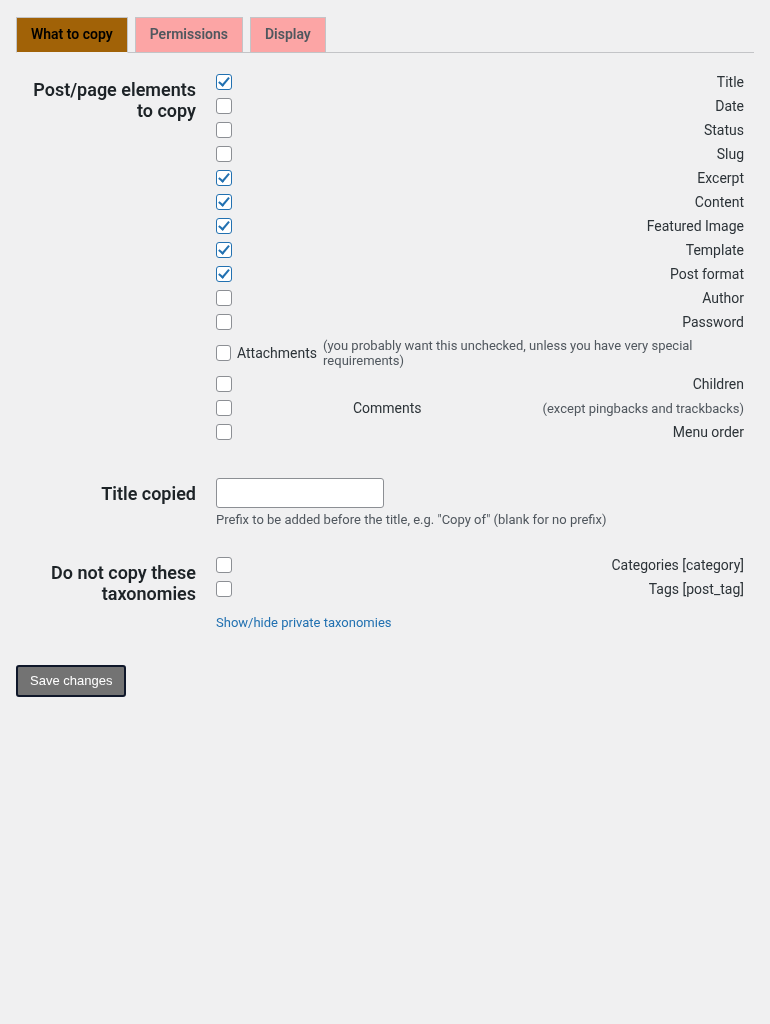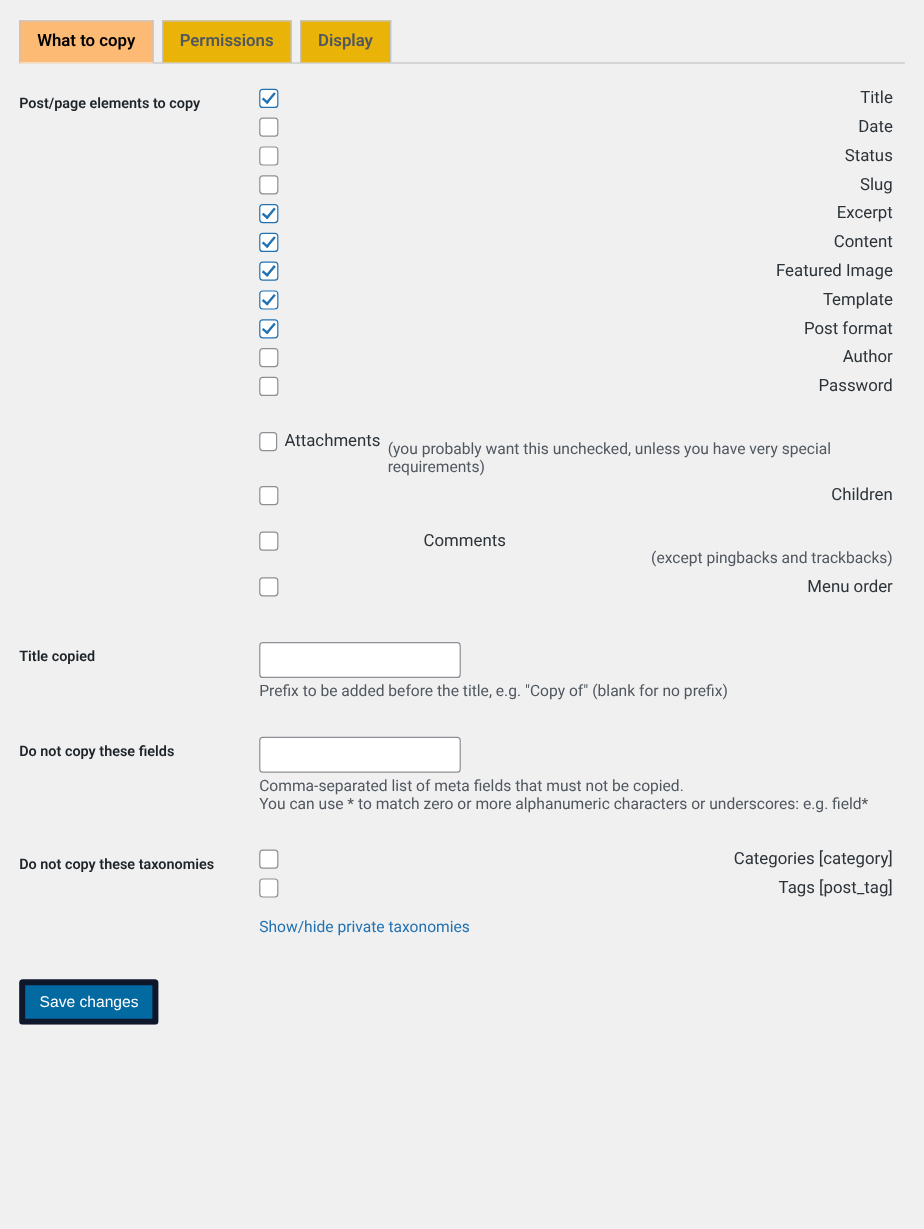--- a/index.html
+++ b/index.html
@@ -30,73 +30,72 @@
   }
   .nav-tab {
     float: left;
     border: 1px solid #c3c4c7;
     border-bottom: none;
     margin-left: 0.5em;
     padding: 5px 14px;
     font-size: 14px;
     line-height: 1.71;
     font-weight: 600;
-    background: #eab308;
+    background: #fca5a5;
     color: #50575e;
     text-decoration: none;
     cursor: pointer;
   }
   .nav-tab:first-child {
     margin-left: 0;
   }
   .nav-tab-active {
-    background: #fdba74;
+    background: #a16207;
     border-bottom: 1px solid #f0f0f1;
     margin-bottom: -1px;
     color: #000;
   }
   .nav-tab-wrapper:after {
     content:"";
     display:table;
     clear:both;
   }
   table.form-table {
     border-collapse: collapse;
     margin-top: 0.5em;
     width: 100%;
     clear: both;
   }
   .form-table th {
     vertical-align: top;
-    text-align: left;
+    text-align: right;
     padding: 20px 10px 20px 0;
     width: 180px;
     font-weight: 600;
     color: #1d2327;
-    font-size:12px;
+    font-size:18px;
   }
   .form-table td {
     margin-bottom: 9px;
     padding: 15px 10px;
     font-size: 14px;
     vertical-align: top;
   }
   .cb-row {
     margin: 0 0 8px 0;
     display: flex;
     align-items: center;
     gap: 6px;
     font-size:14px;
     color:#2c3338;
     justify-content:space-between;
   }
   .cb-row .hint {
     color: #50575e;
     font-size: 13px;
-    margin-top: 29px;
   }
   input[type="checkbox"] {
     width: 16px;
     height: 16px;
     margin:0;
     appearance: none;
     border: 1px solid #8c8f94;
     border-radius: 3px;
     background: #fff;
     cursor: pointer;
@@ -136,22 +135,22 @@
   }
   a.togglelink {
     color: #2271b1;
     font-size:13px;
   }
   .submit {
     margin: 20px 0 0 0;
     padding: 0;
   }
   .button-primary {
-    background: #0369a1;
-    border: 5px solid #0f172a;
+    background: #737373;
+    border: 2px solid #0f172a;
     color: #fff;
     text-decoration: none;
     font-size: 13px;
     line-height: 2.15;
     min-height: 30px;
     padding: 0 12px;
     border-radius: 3px;
     cursor: pointer;
   }
   .taxlink { margin-top:10px; display:inline-block; }
@@ -240,28 +239,20 @@
       <tr>
         <th>Title copied</th>
         <td>
           <input type="text" style="">
           <p class="description">Prefix to be added before the title, e.g. "Copy of" (blank for no prefix)</p>
         </td>
       </tr>
 
 
 
-      <tr>
-        <th>Do not copy these fields</th>
-        <td>
-          <input type="text" style="">
-          <p class="description">Comma-separated list of meta fields that must not be copied.</p>
-          <p class="description" style="margin-top:0">You can use * to match zero or more alphanumeric characters or underscores: e.g. field*</p>
-        </td>
-      </tr>
 
       <tr>
         <th>Do not copy these taxonomies</th>
         <td>
           <div class="cb-row">
               <input type="checkbox" style="">
               <span>Categories [category]</span>
             </div>
           <div class="cb-row">
               <input type="checkbox" style="">

